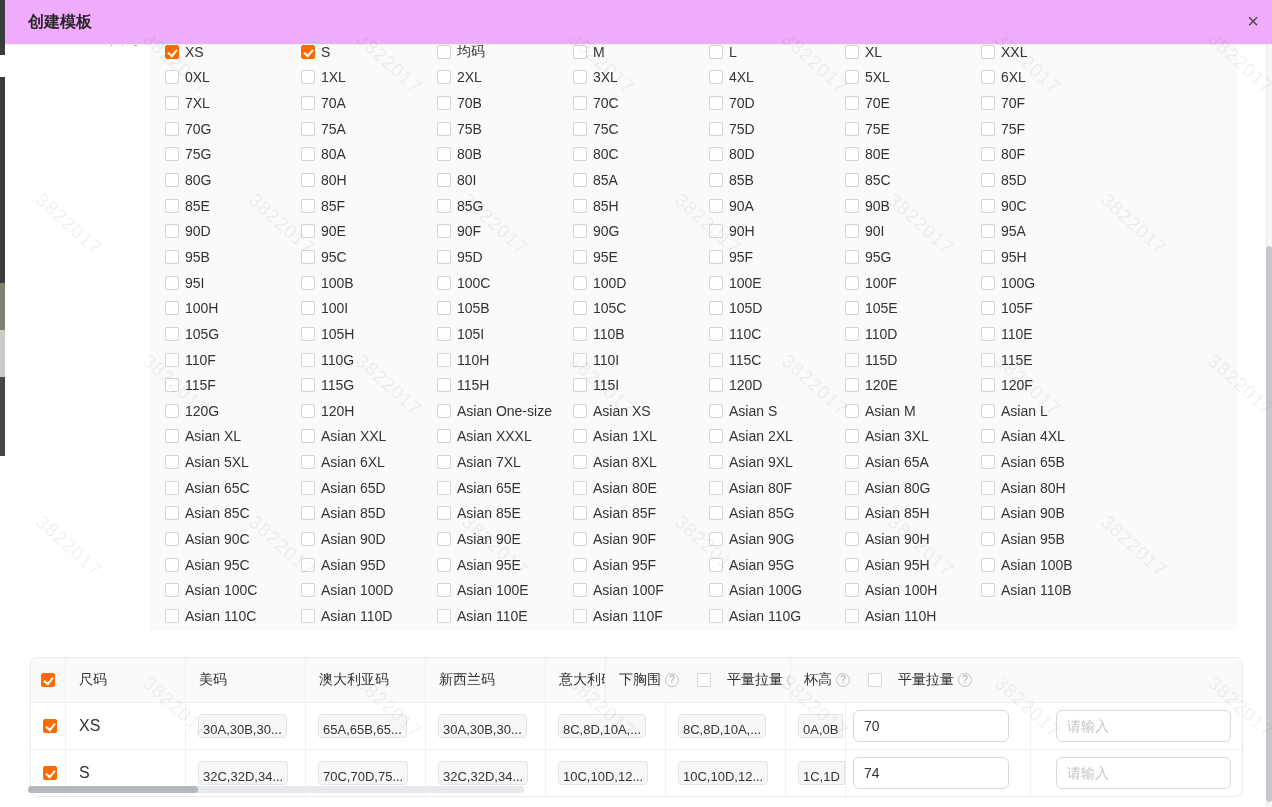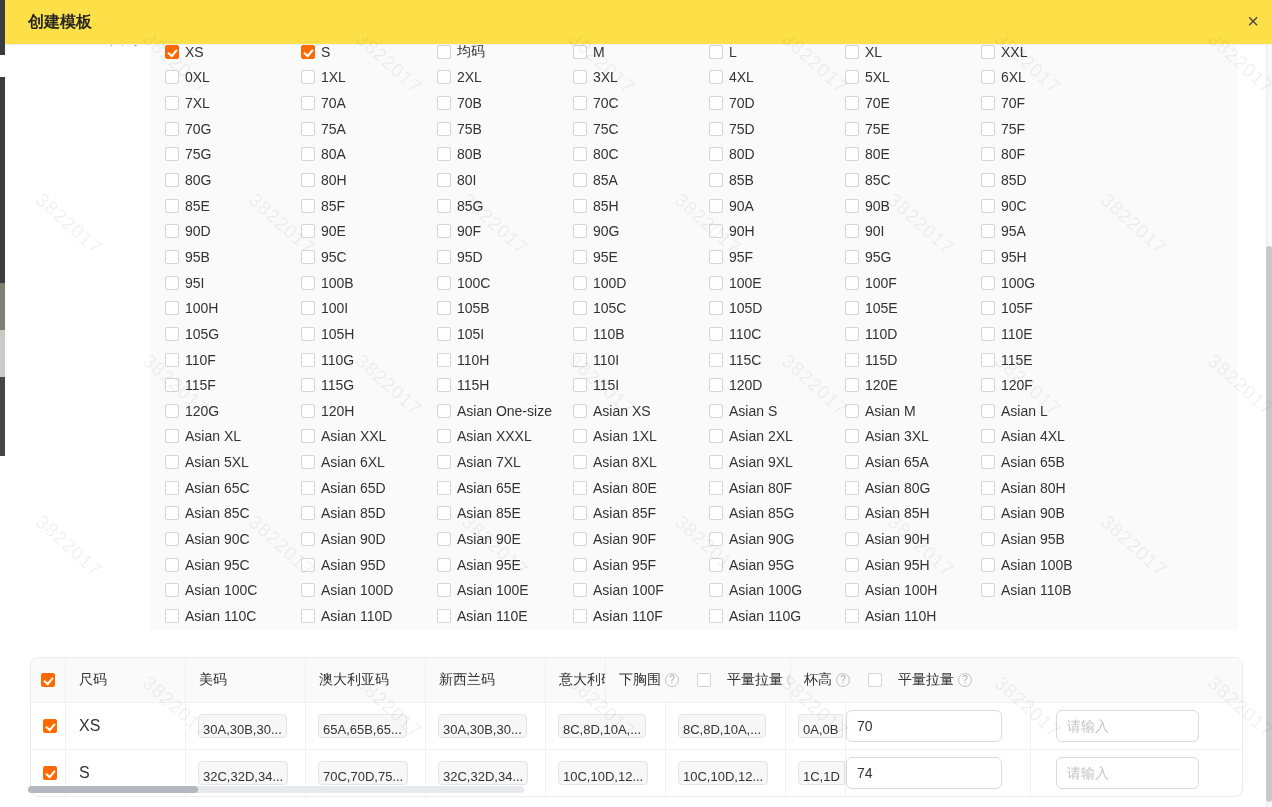--- a/index.html
+++ b/index.html
@@ -1,21 +1,21 @@
 <!DOCTYPE html>
 <html><head>
 <meta charset="utf-8">
 <style>
   *{margin:0;padding:0;box-sizing:border-box}
   html,body{width:1272px;height:807px}
   body{position:relative;overflow:hidden;background:#fff;
        font-family:"Liberation Sans","DejaVu Sans",sans-serif;color:#333}
 
   
-  .modal-header{position:absolute;left:0;top:0;width:1272px;height:45px;background:#fde047;
+  .modal-header{position:absolute;left:0;top:0;width:1272px;height:45px;background:#f0abfc;
                 border-bottom:1px solid #f0f0f0;z-index:10}
   .modal-title{position:absolute;left:28px;top:12px;font-size:16px;font-weight:600;color:#262626}
   .close-btn{position:absolute;right:13px;top:11px;font-size:20px;line-height:20px;color:#4a4a4a;cursor:pointer}
 
   
   .field-label{position:absolute;left:110px;top:31px;font-size:14px;color:#333;z-index:5}
 
   
   .size-panel{position:absolute;left:150px;top:45px;width:1087px;height:585px;background:#fafafa;z-index:1;overflow:hidden}
   .size-grid{position:absolute;left:15px;top:-6px;width:953px;display:flex;flex-wrap:wrap}
@@ -44,22 +44,22 @@
   .c-underbust{width:185px}
   .c-cup{width:211px}
 
   .tag{flex:none;margin-left:12px;height:24px;line-height:30px;padding:0 4px;background:#f7f7f7;
        border:1px solid #e4e4e4;border-radius:4px;font-size:13px;color:#333;white-space:nowrap}
   .c-it .tag{border-radius:4px 0 0 4px}
 
   .tinput{height:32px;border:1px solid #d9d9d9;border-radius:6px;background:#fff;padding:0 10px;
           font-size:14px;color:#333;outline:none;font-family:inherit}
   .tinput::placeholder{color:#c4c4c4}
-  .in-underbust{width:156px;}
-  .in-cup{width:143px;margin-left:25px}
+  .in-underbust{width:156px;margin-left:7px}
+  .in-cup{width:175px;margin-left:25px}
 
   .help-icon{width:14px;height:14px;border:1px solid #c2c2c2;border-radius:50%;color:#a8a8a8;
              font-size:10px;line-height:12px;text-align:center;display:inline-block;flex:none;
              font-weight:400;margin-left:4px}
   .hdr-gap{width:8px;flex:none}
   .thead .cb{margin-left:10px}
   .flat-label{margin-left:16px;white-space:nowrap}
 
   
   .h-track{position:absolute;left:28px;top:786px;width:496px;height:7px;background:#e7e9ec;border-radius:4px;z-index:5}

